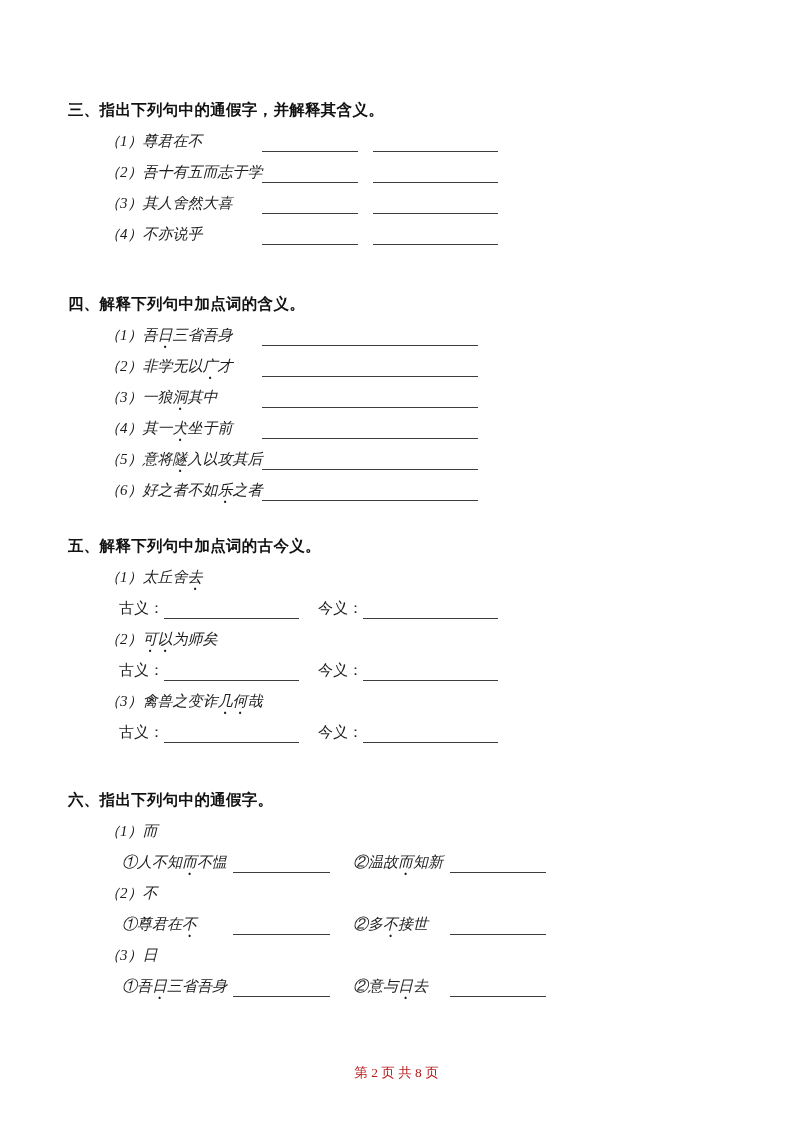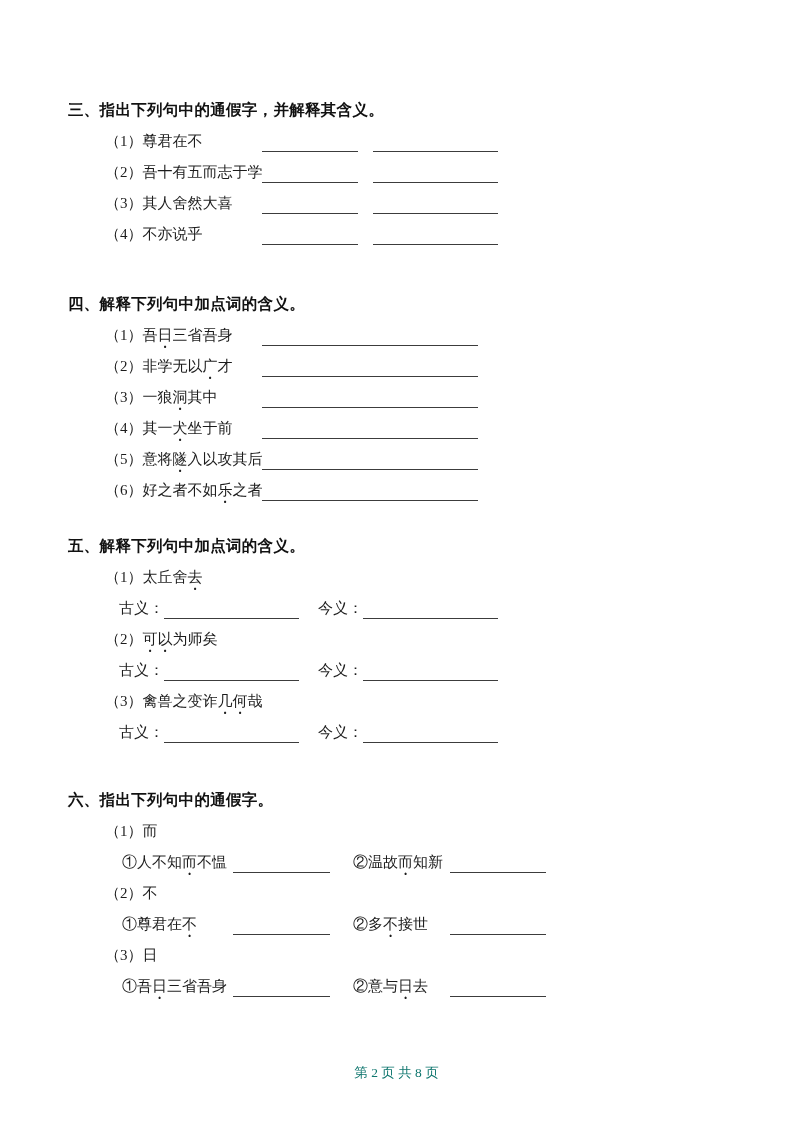--- a/index.html
+++ b/index.html
@@ -18,21 +18,21 @@
     margin:0 0 0 68px;
     font-family:"DejaVu Sans","Liberation Sans",sans-serif;
     font-weight:bold;
     font-size:15.5px;
     line-height:21px;
     letter-spacing:0.3px;
     color:#111;
     white-space:nowrap;
   }
   .row{display:flex;align-items:flex-end;height:31px;white-space:nowrap;}
-  .rtext{line-height:21px;flex:none;}
+  .rtext{line-height:21px;flex:none;font-style:italic;}
   .blank{flex:none;height:2px;border-bottom:1px solid #3c3c3c;}
 
   
   .s3-text{margin-left:105px;width:157px;}
   .s3-b1{width:96px;margin-right:15px;}
   .s3-b2{width:125px;}
 
   
   .s4-text{margin-left:105px;width:157px;}
   .s4-b{width:216px;}
@@ -62,21 +62,21 @@
     font-weight:bold;
     line-height:6px;
     color:#1c1c1c;
   }
 
   .footer{
     position:absolute;
     top:1064px;left:0;width:793px;
     text-align:center;
     font-size:13.5px;
-    color:#0f766e;
+    color:#b91c1c;
   }
 </style>
 </head>
 <body>
 
 <div class="page">
   <div id="sections">
       <section class="sec" style="top: 100px;">
         <div class="sec-title">三、指出下列句中的通假字，并解释其含义。</div>
         <div class="row">
@@ -121,21 +121,21 @@
         <div class="row">
           <span class="rtext s4-text"><span>（5）</span><span>意</span><span>将</span><span class="dot-under">隧</span><span>入</span><span>以</span><span>攻</span><span>其</span><span>后</span></span>
           <span class="blank s4-b"></span>
         </div>
         <div class="row">
           <span class="rtext s4-text"><span>（6）</span><span>好</span><span>之</span><span>者</span><span>不</span><span>如</span><span class="dot-under">乐</span><span>之</span><span>者</span></span>
           <span class="blank s4-b"></span>
         </div>
       </section>
       <section class="sec" style="top: 536px;">
-        <div class="sec-title">五、解释下列句中加点词的含义。</div>
+        <div class="sec-title">五、解释下列句中加点词的古今义。</div>
         <div class="row">
           <span class="rtext s5-text"><span>（1）</span><span>太</span><span>丘</span><span>舍</span><span class="dot-under">去</span></span>
         </div>
         <div class="row">
           <span class="gj-label">古义：</span>
           <span class="blank s5-b"></span>
           <span class="gj-label jin">今义：</span>
           <span class="blank s5-b"></span>
         </div>
         <div class="row">

